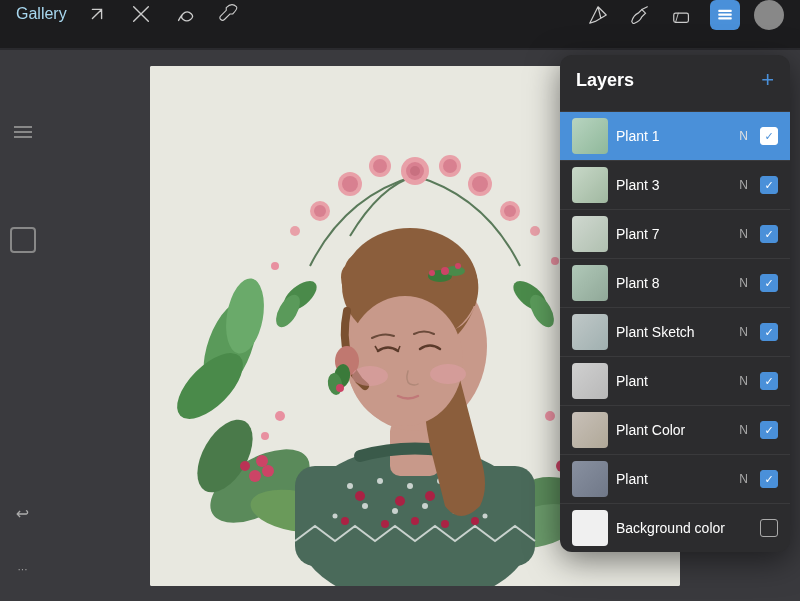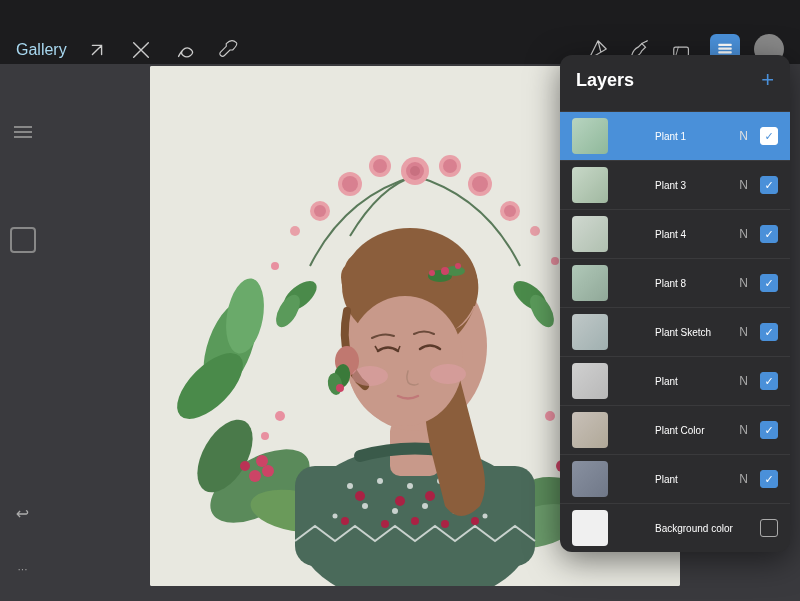--- a/index.html
+++ b/index.html
@@ -9,24 +9,24 @@
       background: #2a2a2e;
       font-family: -apple-system, BlinkMacSystemFont, 'Helvetica Neue', sans-serif;
       overflow: hidden;
       position: relative;
     }
 
     
     #toolbar {
       position: absolute;
       top: 0; left: 0; right: 0;
-      height: 64px;
+      height: 48px;
       background: #1c1c1e;
       display: flex;
-      align-items: flex-end;
+      align-items: flex-start;
       padding: 0 16px;
       z-index: 100;
     }
     .toolbar-left {
       display: flex;
       align-items: center;
       gap: 16px;
       flex: 1;
     }
     .toolbar-right {
@@ -205,22 +205,21 @@
       background: #555;
       flex-shrink: 0;
       overflow: hidden;
       display: flex;
       align-items: center;
       justify-content: center;
     }
     .layer-name {
       flex: 1;
       color: #ffffff;
-      font-size: 10px;
-      margin-left: 39px;
+      font-size: 14px;
     }
     .layer-item.active .layer-name {
       color: #ffffff;
     }
     .layer-blend {
       color: #aaaaaa;
       font-size: 12px;
       margin-right: 4px;
     }
     .layer-item.active .layer-blend {
@@ -508,21 +507,21 @@
         <div class="layer-check checked"></div>
       </div>
       <div class="layer-item">
         <div class="layer-thumb thumb-plant2"></div>
         <span class="layer-name">Plant 3</span>
         <span class="layer-blend">N</span>
         <div class="layer-check checked"></div>
       </div>
       <div class="layer-item">
         <div class="layer-thumb thumb-plant3"></div>
-        <span class="layer-name">Plant 4</span>
+        <span class="layer-name">Plant 7</span>
         <span class="layer-blend">N</span>
         <div class="layer-check checked"></div>
       </div>
       <div class="layer-item">
         <div class="layer-thumb thumb-plant4"></div>
         <span class="layer-name">Plant 8</span>
         <span class="layer-blend">N</span>
         <div class="layer-check checked"></div>
       </div>
       <div class="layer-item">

